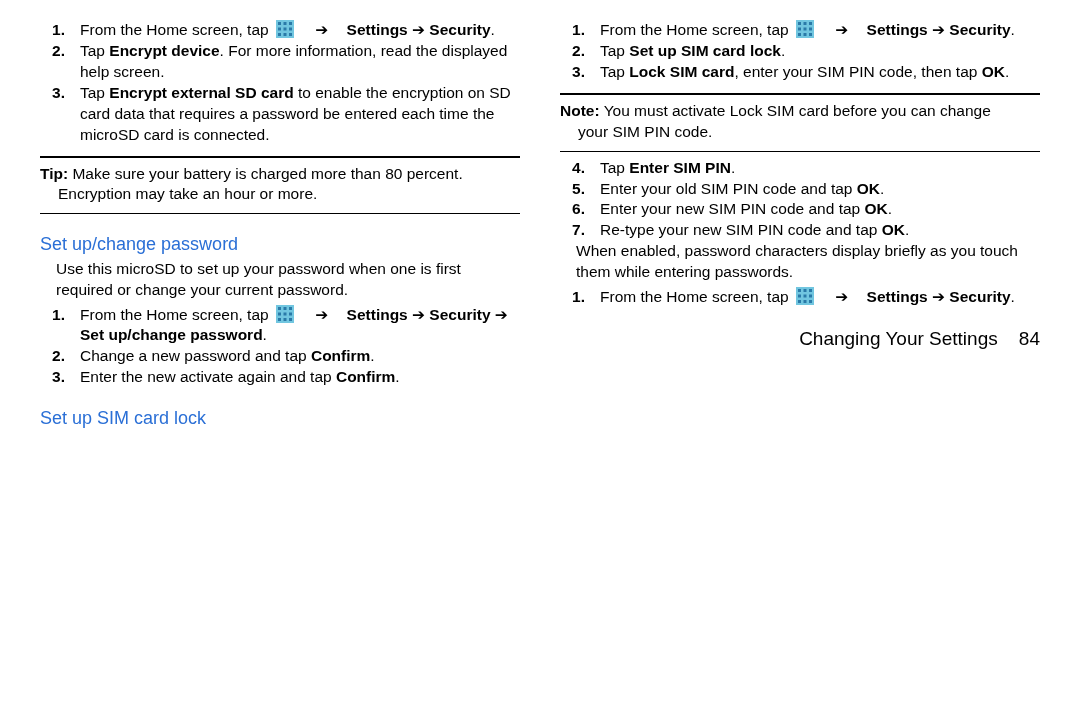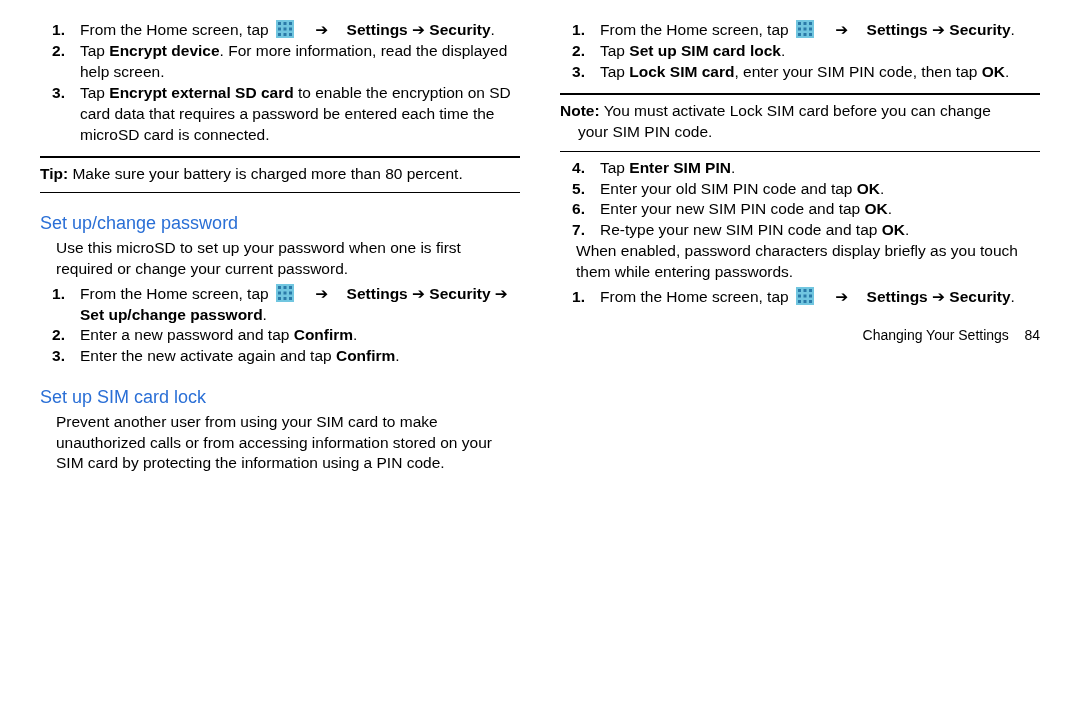--- a/index.html
+++ b/index.html
@@ -54,21 +54,21 @@
   hr.thin {
     border: none;
     border-top: 1px solid #000;
     margin: 8px 0 6px 0;
   }
   .note-block { margin:0; }
   .note-indent { padding-left: 18px; display:block; }
   .footer {
     text-align: right;
     margin-top: 18px;
-    font-size: 14px;
+    font-size: 19px;
   }
   .icon {
     display: inline-block;
     width: 18px; height: 18px;
     vertical-align: -3px;
     margin: 0 3px;
   }
   .icon svg { display:block; }
   .pad { display:inline-block; width:14px; }
 </style>
@@ -106,20 +106,21 @@
         <span>Tap </span><span class="b">Encrypt device</span><span>. For more information, read the displayed help screen.</span>
       </li>
       <li>
         <span>Tap </span><span class="b">Encrypt external SD card</span><span> to enable the encryption on SD card data that requires a password be entered each time the microSD card is connected.</span>
       </li>
     </ol>
 
     <hr class="rule">
     <p class="note-block">
       <span class="b">Tip:</span><span> Make sure your battery is charged more than 80 percent.</span><br>
+      <span class="note-indent">Encryption may take an hour or more.</span>
     </p>
     <hr class="thin">
 
     <p class="heading">Set up/change password</p>
     <p class="intro">Use this microSD to set up your password when one is first required or change your current password.</p>
     <ol class="numbered">
       <li>
         <span>From the Home screen, tap </span>
         <span class="icon">
           <svg viewBox="0 0 18 18">
@@ -134,29 +135,28 @@
                 <rect x="2" y="13" width="3" height="3"></rect>
                 <rect x="7.5" y="13" width="3" height="3"></rect>
                 <rect x="13" y="13" width="3" height="3"></rect>
               </g>
             </svg>
         </span>
         <span class="pad"></span>➔<span class="pad"></span>
         <span class="b">Settings</span><span> ➔ </span><span class="b">Security</span><span> ➔ </span><span class="b">Set up/change password</span><span>.</span>
       </li>
       <li>
-        <span>Enter a new password and tap </span><span class="b">Confirm</span><span>.</span>
+        <span>Change a new password and tap </span><span class="b">Confirm</span><span>.</span>
       </li>
       <li>
         <span>Enter the new activate again and tap </span><span class="b">Confirm</span><span>.</span>
       </li>
     </ol>
 
     <p class="heading">Set up SIM card lock</p>
-    <p class="intro">Prevent another user from using your SIM card to make unauthorized calls or from accessing information stored on your SIM card by protecting the information using a PIN code.</p>
   </div>
 
   <div class="col">
     <ol class="numbered">
       <li>
         <span>From the Home screen, tap </span>
         <span class="icon">
           <svg viewBox="0 0 18 18">
               <rect x="0" y="0" width="18" height="18" fill="#71c6e0"></rect>
               <g fill="#2a7aa8">

